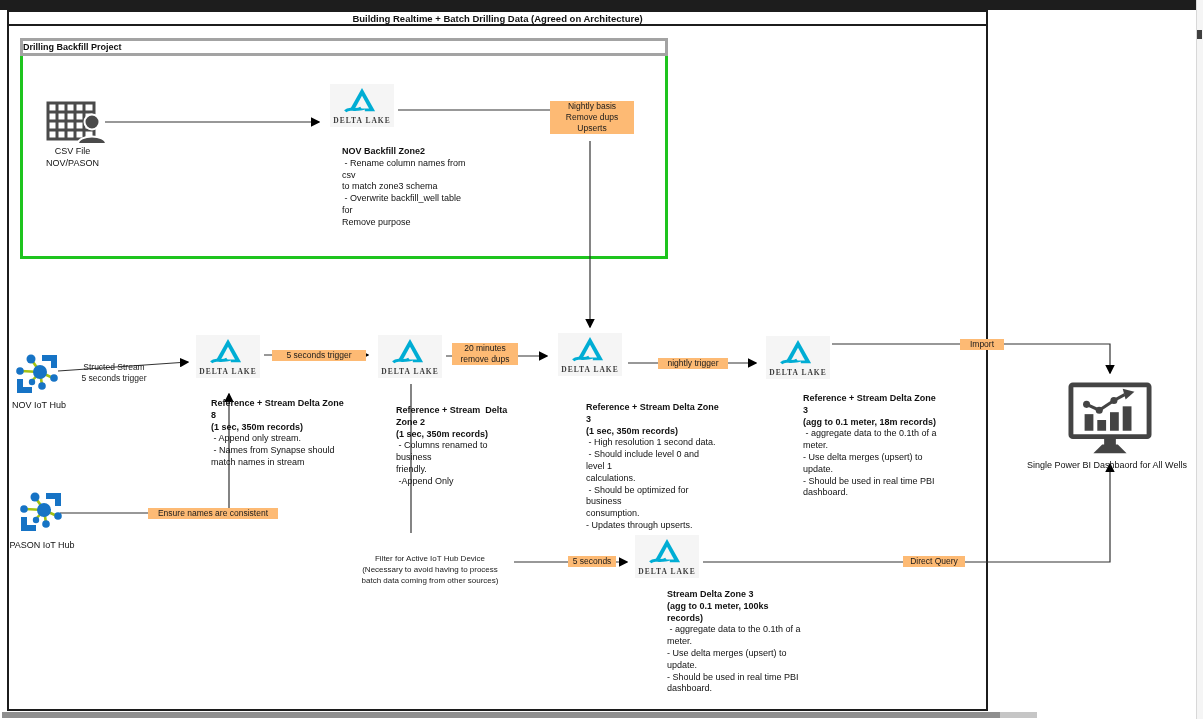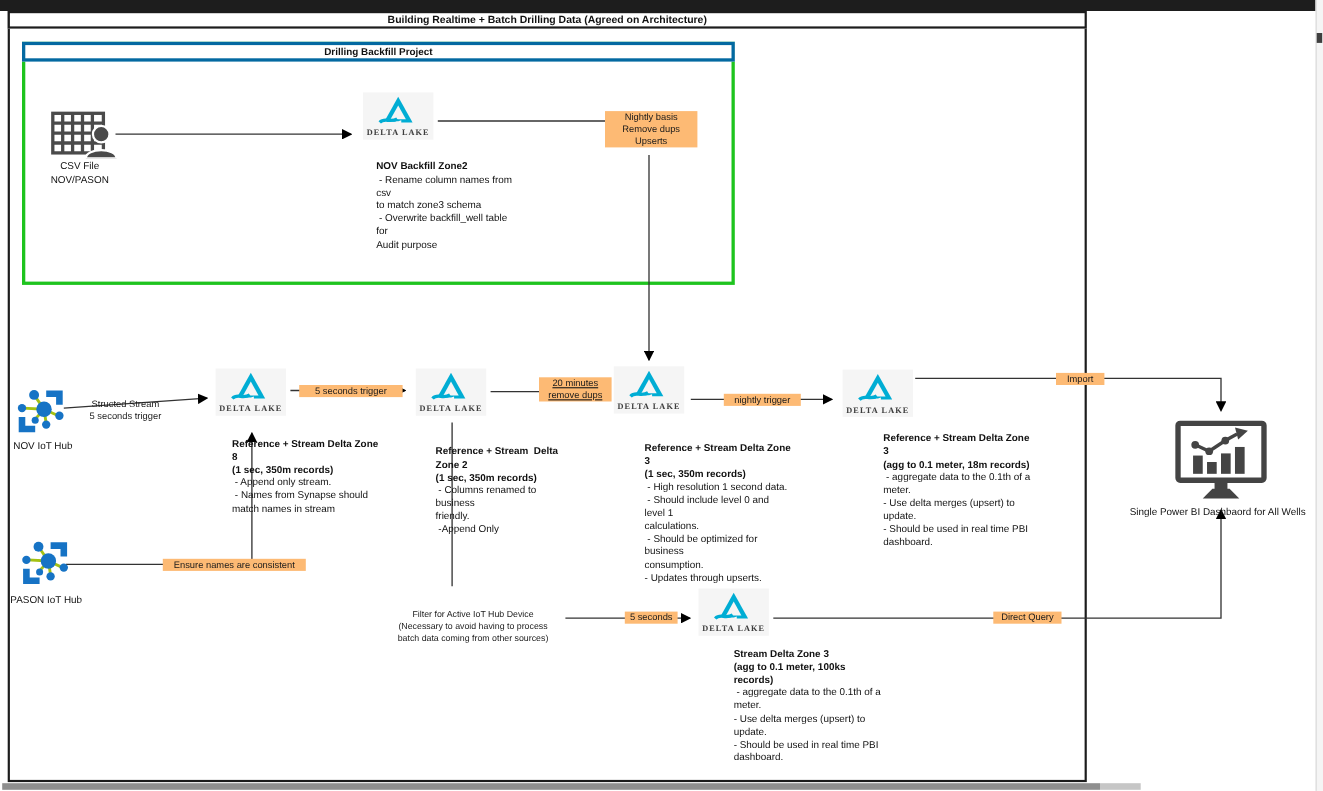--- a/index.html
+++ b/index.html
@@ -14,22 +14,22 @@
   .shadow-a { left:2px; top:712px; width:998px; height:6px; background:#8f8f8f; }
   .shadow-b { left:1000px; top:712px; width:37px; height:6px; background:#c6c6c6; }
 
   
   .frame { left:7px; top:10px; width:981px; height:701px; border:2px solid #1c1c1c; background:#fff; }
   .title-bar { left:7px; top:10px; width:981px; height:16px; border:2px solid #1c1c1c; background:#fff;
                display:flex; align-items:center; justify-content:center; font-weight:bold; font-size:9.5px;text-align:right; }
 
   
   .green-box { left:20px; top:38px; width:648px; height:221px; border:3px solid #1ec41e; background:#fff; }
-  .green-title { left:20px; top:38px; width:648px; height:18px; border:3px solid #0369a1; background:#fff;
-                 display:flex; align-items:center; justify-content:center; font-weight:bold; font-size:9px; }
+  .green-title { left:20px; top:38px; width:648px; height:18px; border:3px solid #a3a3a3; background:#fff;
+                 display:flex; align-items:center; font-weight:bold; font-size:9px; }
 
   
   .delta-node { position:absolute; width:64px; background:#f5f5f5; text-align:center; padding:3px 0 2px 0; z-index:2; }
   .delta-node svg { display:block; margin:0 auto; }
   .delta-brand { font-size:7.5px; font-weight:bold; letter-spacing:1px; color:#3d3d3d; margin-top:1px; white-space:nowrap;font-family:Liberation Serif, serif; }
 
   
   .note { position:absolute; font-size:9px; line-height:11.8px; z-index:3; }
   .note .t { font-weight:bold; }
   .note div { white-space:pre-wrap;padding-left:48px; }
@@ -114,21 +114,21 @@
       <path d="M0,30 L23,30 L23,24 C15,27.5 10,21.5 3,25.5 L0,27.5 Z" fill="#f5f5f5"></path>
       <path d="M2,26 C7,20.5 12,27 19,22.5" stroke="#00ADD4" stroke-width="3.2" fill="none"></path>
     </svg>
     <div class="delta-brand">DELTA LAKE</div>
   </div>
   <div class="note" style="left:294px; top:146px; width:178px;">
     <div class="t">NOV Backfill Zone2</div>
     <div> - Rename column names from csv</div>
     <div>to match zone3 schema</div>
     <div> - Overwrite backfill_well table for</div>
-    <div>Audit purpose</div>
+    <div>Remove purpose</div>
   </div>
   <div class="edge-label onl" style="left:550px; top:101px; width:84px;">
     <div>Nightly basis</div>
     <div>Remove dups</div>
     <div>Upserts</div>
   </div>
 
   <div class="icon-wrap" style="left:14px; top:353px;">
     <svg width="46" height="42" viewBox="0 0 46 42">
       <path d="M28,2 h15 v13 h-6 v-7 h-9 Z" fill="#1673C5"></path>
@@ -203,21 +203,21 @@
     </svg>
     <div class="delta-brand">DELTA LAKE</div>
   </div>
   <div class="note" style="left:348px; top:405px; width:172px;">
     <div class="t">Reference + Stream  Delta Zone 2</div>
     <div class="t">(1 sec, 350m records)</div>
     <div> - Columns renamed to business</div>
     <div>friendly.</div>
     <div> -Append Only</div>
   </div>
-  <div class="edge-label onl" style="left:490px; top:343px; width:66px;text-decoration:underline;">
+  <div class="edge-label onl" style="left:452px; top:343px; width:66px;">
     <div>20 minutes</div>
     <div>remove dups</div>
   </div>
 
   <div class="delta-node" style="left:558px; top:333px;">
     <svg width="38" height="28" viewBox="0 0 40 30">
       <polygon points="20,1 34,26 6,26" fill="#00ADD4"></polygon>
       <polygon points="20,9.5 27.5,23 12.5,23" fill="#f5f5f5"></polygon>
       <path d="M0,30 L23,30 L23,24 C15,27.5 10,21.5 3,25.5 L0,27.5 Z" fill="#f5f5f5"></path>
       <path d="M2,26 C7,20.5 12,27 19,22.5" stroke="#00ADD4" stroke-width="3.2" fill="none"></path>

